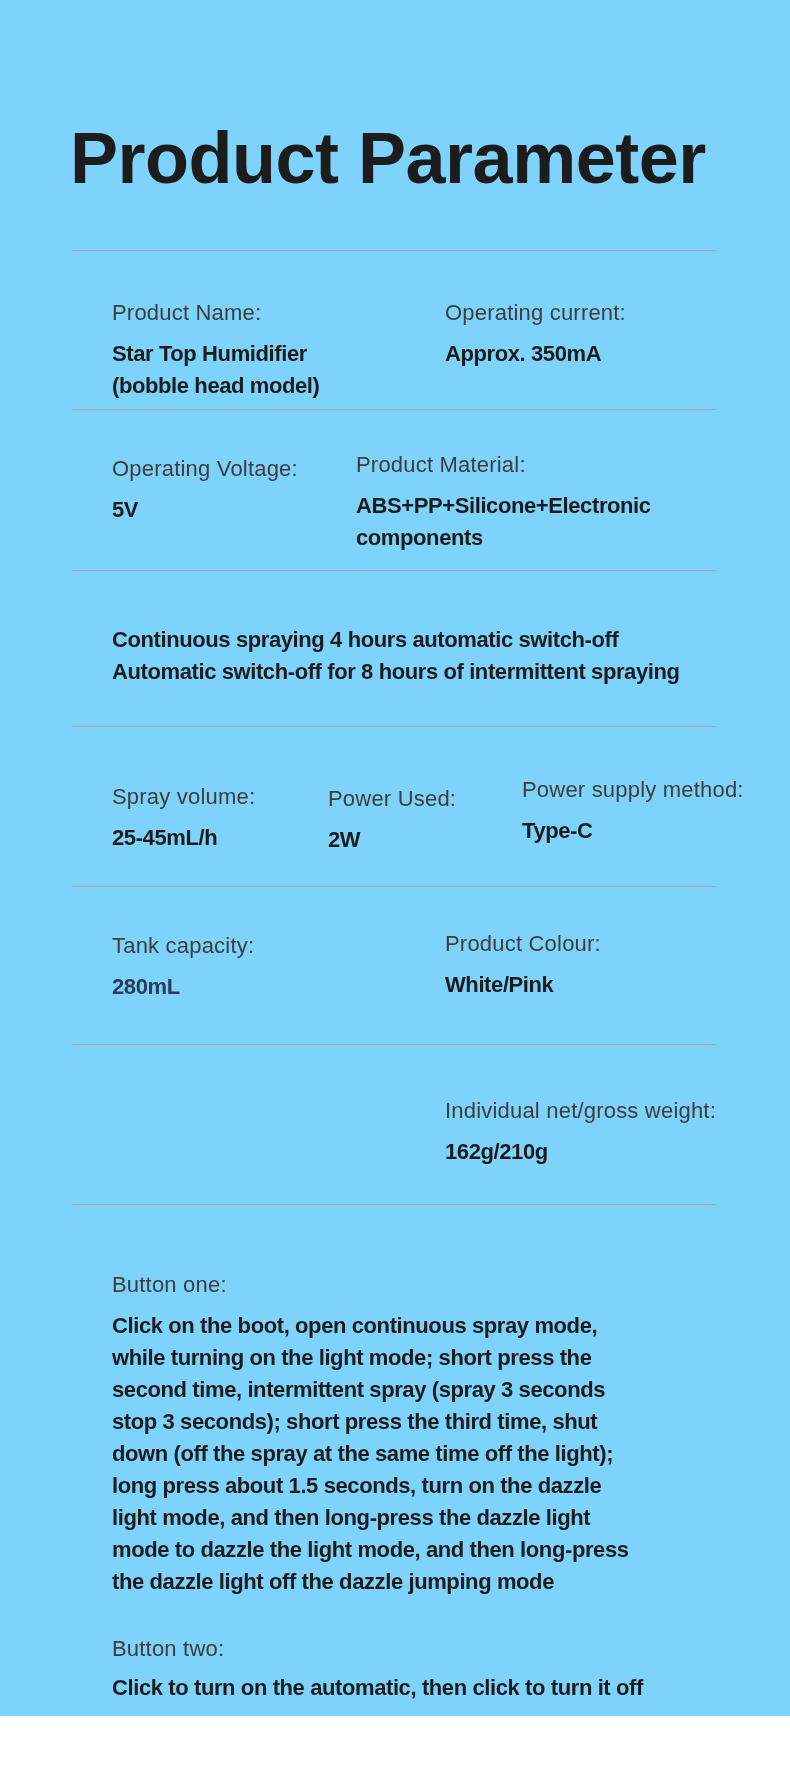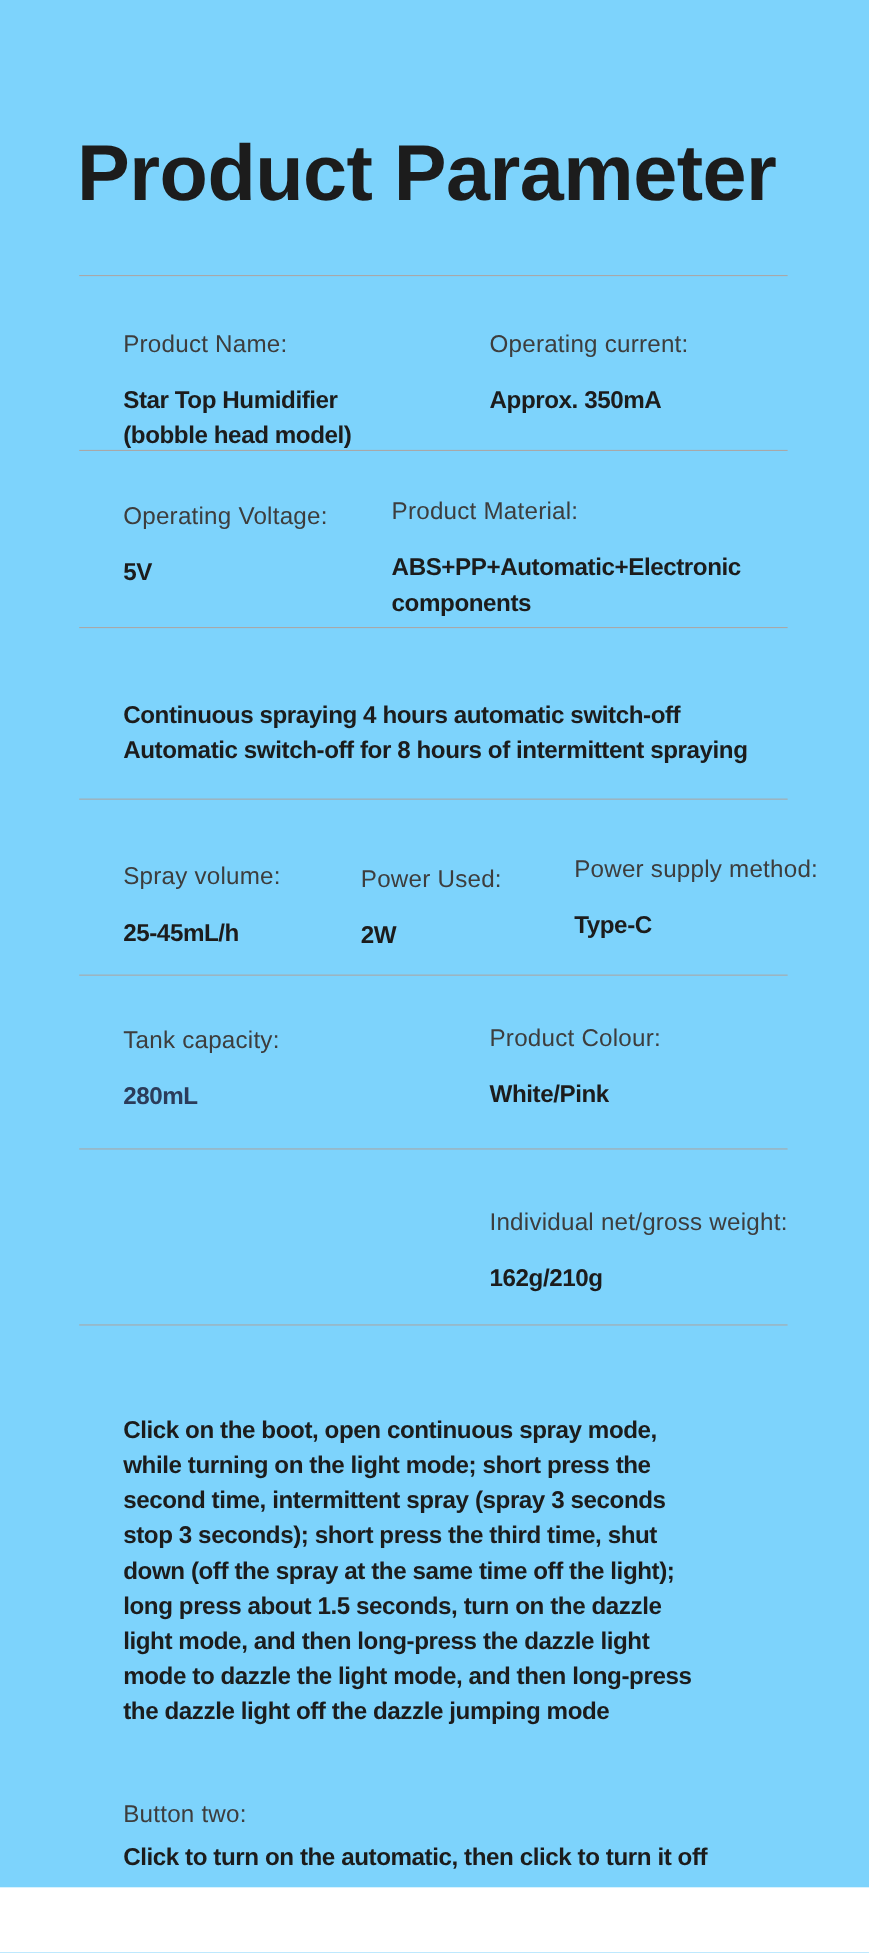--- a/index.html
+++ b/index.html
@@ -39,21 +39,21 @@
 
   .cell { position: absolute; }
   .label {
     font-size: 22px;
     line-height: 26px;
     color: #3d3d3d;
     letter-spacing: 0.2px;
     white-space: pre-line;
   }
   .value {
-    margin-top: 22px;
+    margin-top: 12px;
     font-size: 22px;
     font-weight: 700;
     line-height: 32px;
     color: #1c1c1c;
     letter-spacing: -0.4px;
     white-space: pre-line;
   }
   .value-navy { color: #2b3c5a; }
 
   
@@ -94,21 +94,21 @@
   </div>
 
   <div class="divider d2"></div>
 
   <div class="cell r2c1">
     <div class="label">Operating Voltage:</div>
     <div class="value">5V</div>
   </div>
   <div class="cell r2c2">
     <div class="label">Product Material:</div>
-    <div class="value">ABS+PP+Automatic+Electronic
+    <div class="value">ABS+PP+Silicone+Electronic
 components</div>
   </div>
 
   <div class="divider d3"></div>
 
   <div class="cell r3c1">
     <div class="value">Continuous spraying 4 hours automatic switch-off
 Automatic switch-off for 8 hours of intermittent spraying</div>
   </div>
 
@@ -141,20 +141,21 @@
   <div class="divider d6"></div>
 
   <div class="cell r6c2">
     <div class="label">Individual net/gross weight:</div>
     <div class="value">162g/210g</div>
   </div>
 
   <div class="divider d7"></div>
 
   <div class="cell b1">
+    <div class="label">Button one:</div>
     <div class="value">Click on the boot, open continuous spray mode,
 while turning on the light mode; short press the
 second time, intermittent spray (spray 3 seconds
 stop 3 seconds); short press the third time, shut
 down (off the spray at the same time off the light);
 long press about 1.5 seconds, turn on the dazzle
 light mode, and then long-press the dazzle light
 mode to dazzle the light mode, and then long-press
 the dazzle light off the dazzle jumping mode</div>
   </div>

